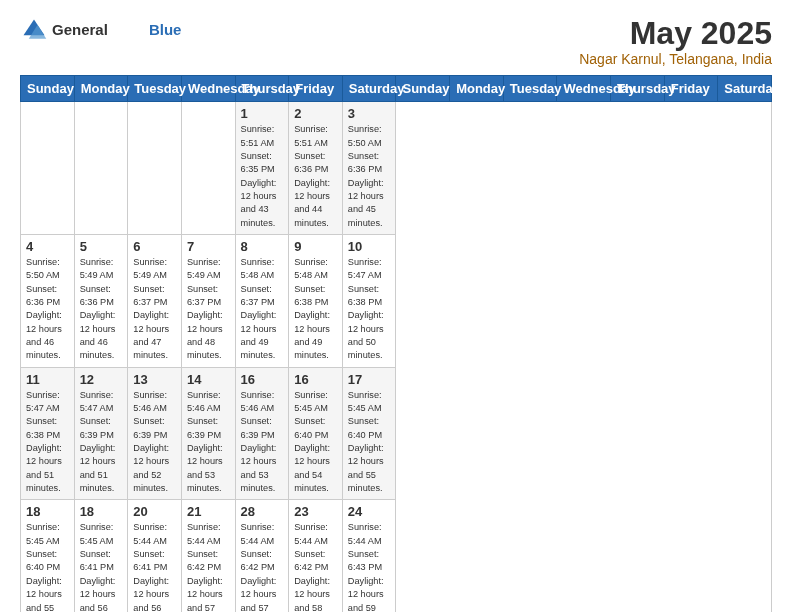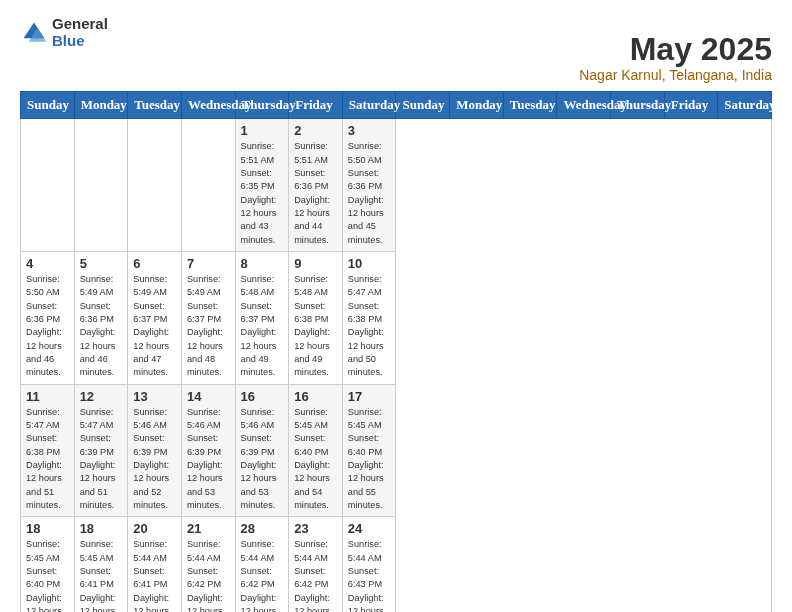--- a/index.html
+++ b/index.html
@@ -23,22 +23,23 @@
       align-items: flex-start;
       margin-bottom: 8px;
     }
     .logo {
       display: flex;
       align-items: center;
       gap: 4px;
     }
     .logo-text {
       display: flex;
-      flex-direction: column;
+      flex-direction: row;
       line-height: 1.1;
+      gap: 41px;
     }
     .logo-general {
       font-size: 15px;
       font-weight: bold;
       color: #333;
     }
     .logo-blue {
       font-size: 15px;
       font-weight: bold;
       color: #2a6db5;
@@ -48,42 +49,40 @@
       height: 28px;
     }
     .title-block {
       text-align: right;
     }
     .main-title {
       font-size: 32px;
       font-weight: bold;
       color: #333;
       line-height: 1.1;
-      margin-top: 16px;
     }
     .subtitle {
       font-size: 14px;
       color: #a16207;
     }
     .calendar {
       flex: 1;
       border: 1px solid #ccc;
       border-collapse: collapse;
       width: 100%;
       table-layout: fixed;
     }
     .calendar th {
       background: #2a6db5;
       color: #fff;
       text-align: left;
       padding: 5px 6px;
       font-size: 13px;
       font-weight: bold;
       border: 1px solid #1a5a9a;
-      font-family: Liberation Serif, serif;
     }
     .calendar td {
       vertical-align: top;
       border: 1px solid #ccc;
       padding: 4px 5px;
       font-size: 9.5px;
       color: #333;
       background: #fff;
       height: 85px;
     }

